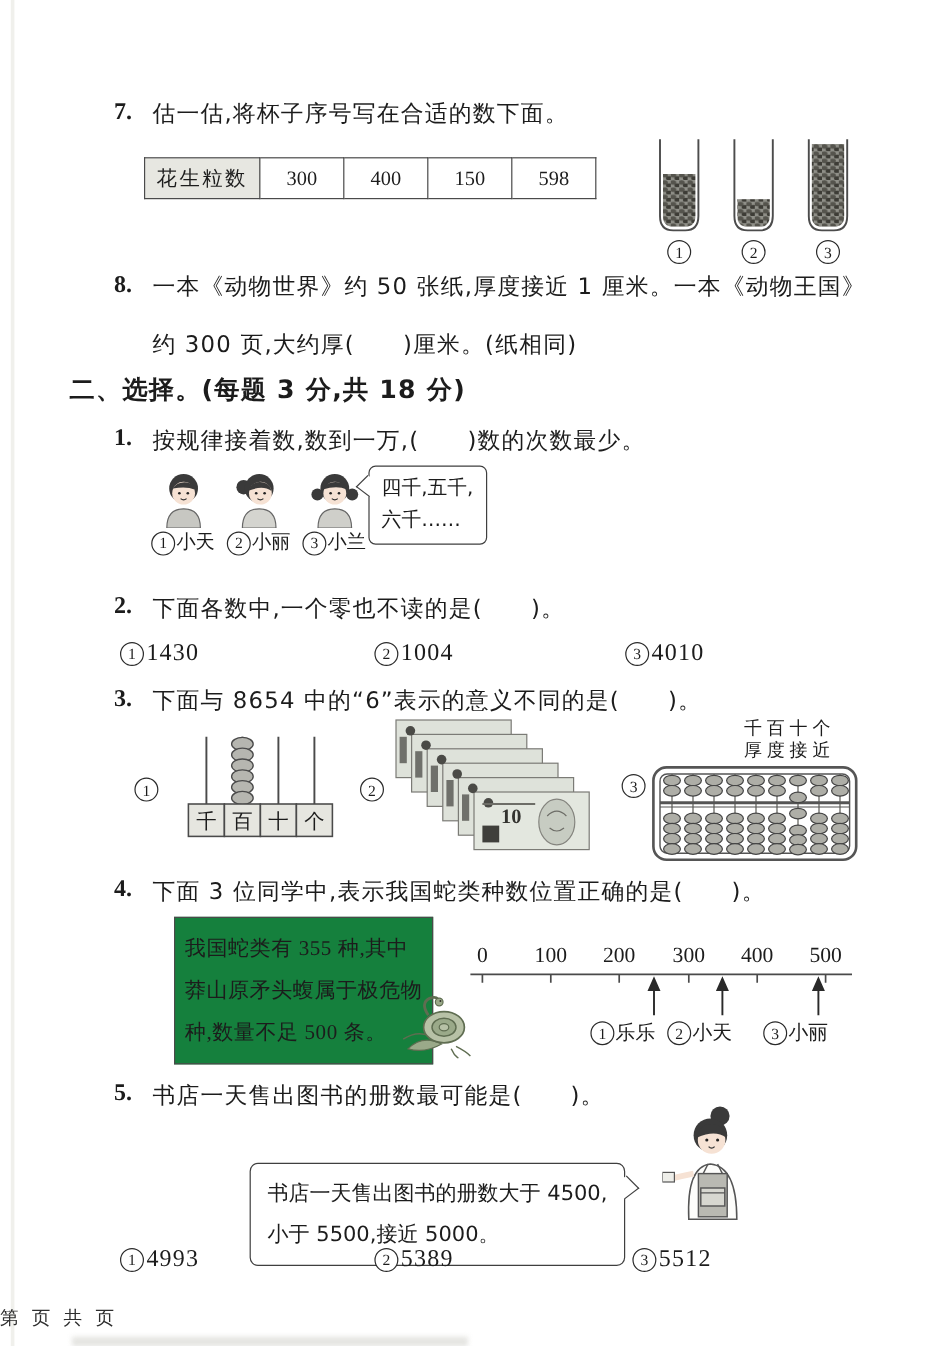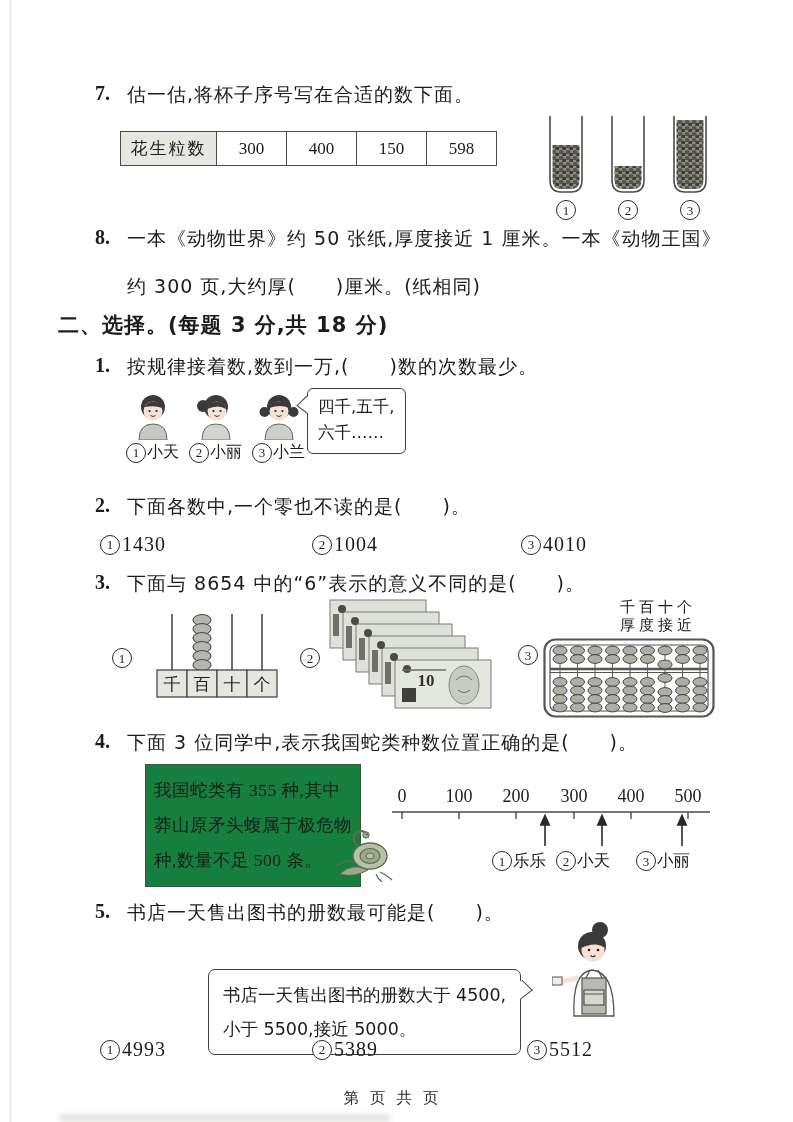--- a/index.html
+++ b/index.html
@@ -59,21 +59,21 @@
 
   
   .q5-bubble { position:absolute; border:1.5px solid #3f3f3f; border-radius:7px; background:#fff;
                padding:8px 14px; font-size:17.5px; line-height:34px; white-space:nowrap; }
   .q5-bubble::after { content:""; position:absolute; right:-9px; top:12px; width:14px; height:14px;
                       background:#fff; border-right:1.5px solid #3f3f3f; border-top:1.5px solid #3f3f3f;
                       transform:rotate(45deg) skewX(-8deg); }
 
   .abacus-caption { position:absolute; font-size:15px; line-height:18px; letter-spacing:4px; text-align:center; white-space:nowrap; }
 
-  .footer { position:absolute; left:0; top:1088px; width:100%; text-align:center;
+  .footer { position:absolute; left:0; top:1088px; width:100%; 
             font-size:15.5px; letter-spacing:11px; color:#2e2e2e; }
 </style>
 </head>
 <body>
 
 <div class="page">
   <div class="scan-line-left"></div>
   <div class="scan-smudge-bottom"></div>
 
   <div class="qline" style="left:95px; top:82px;">

